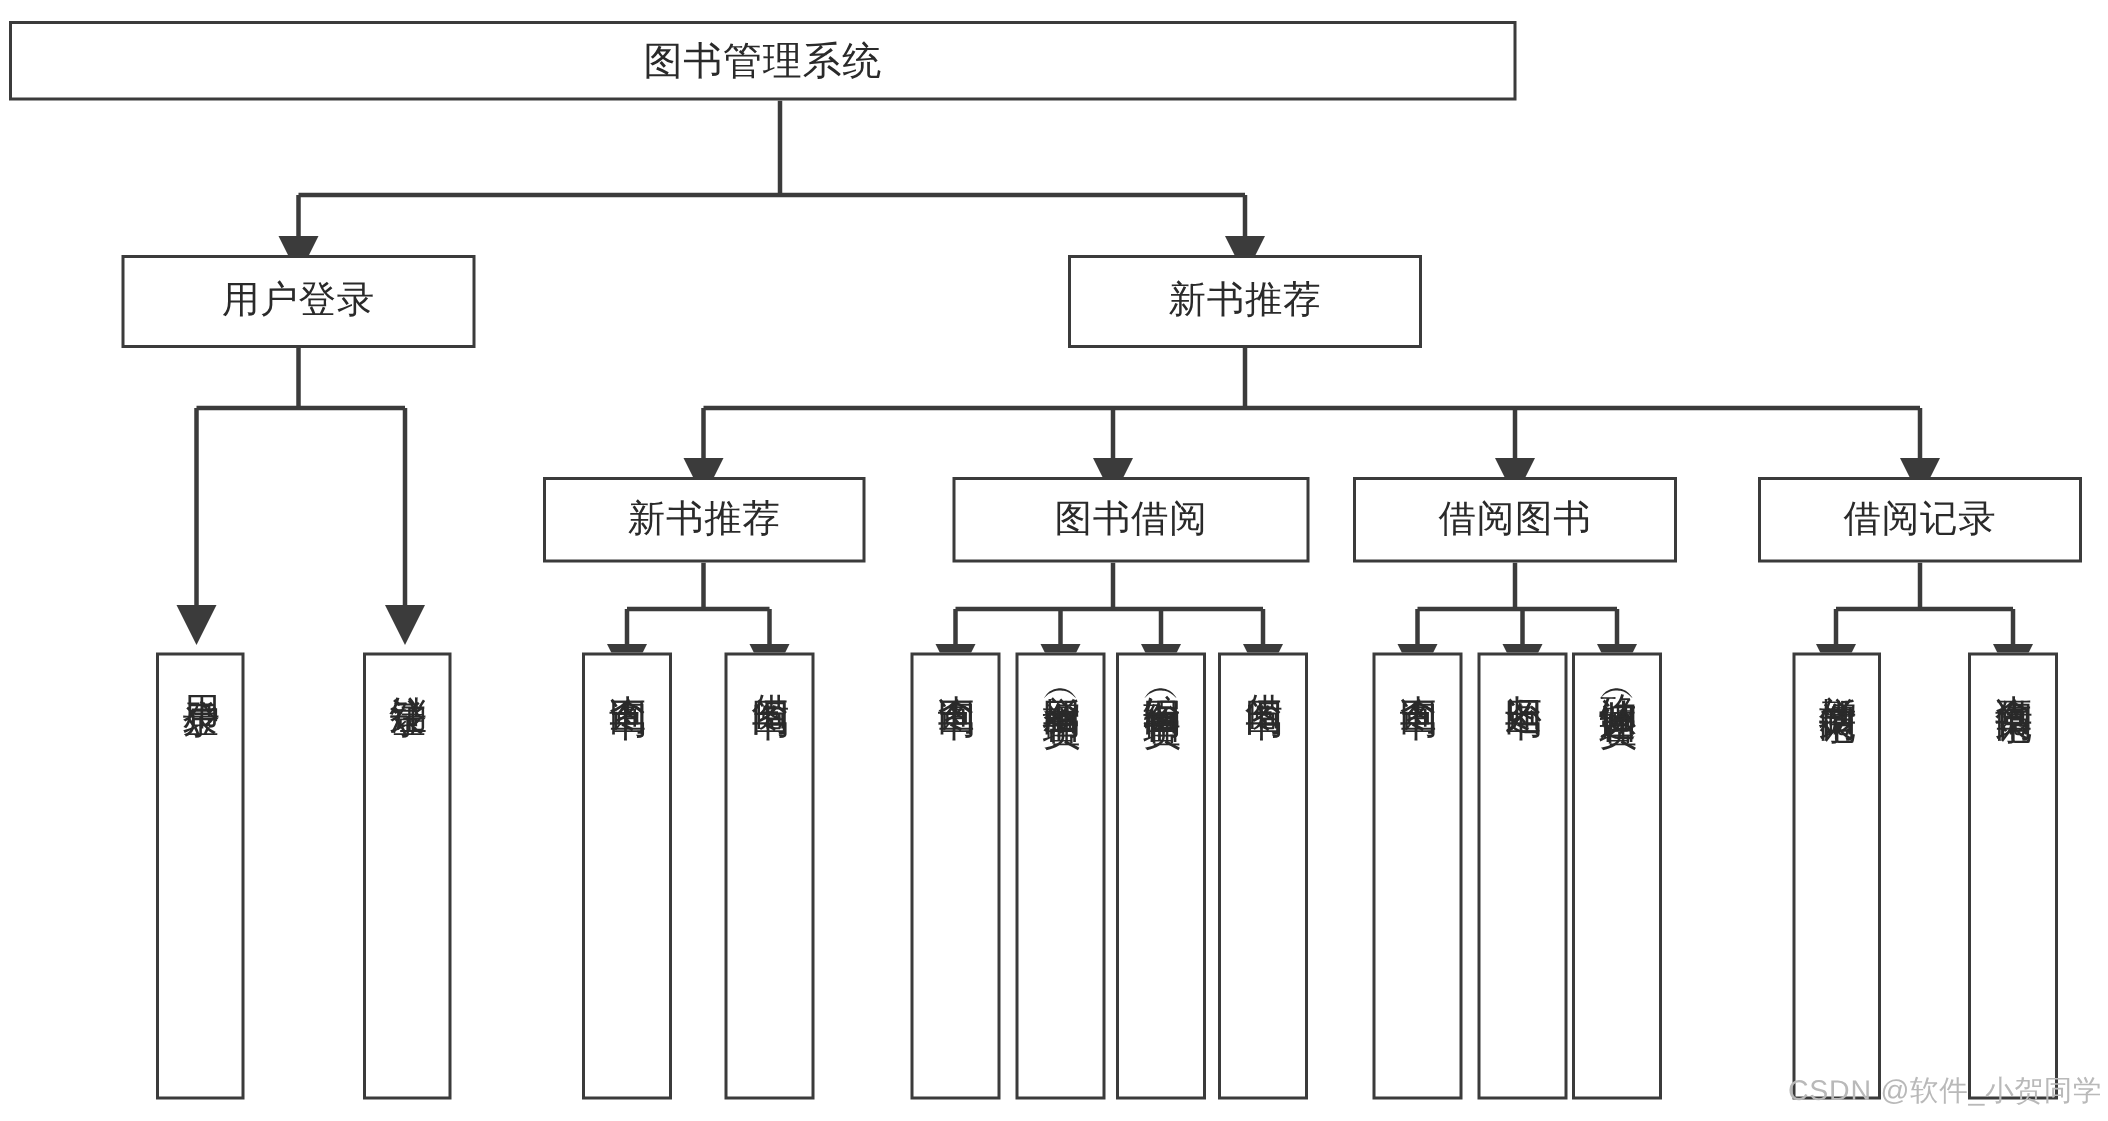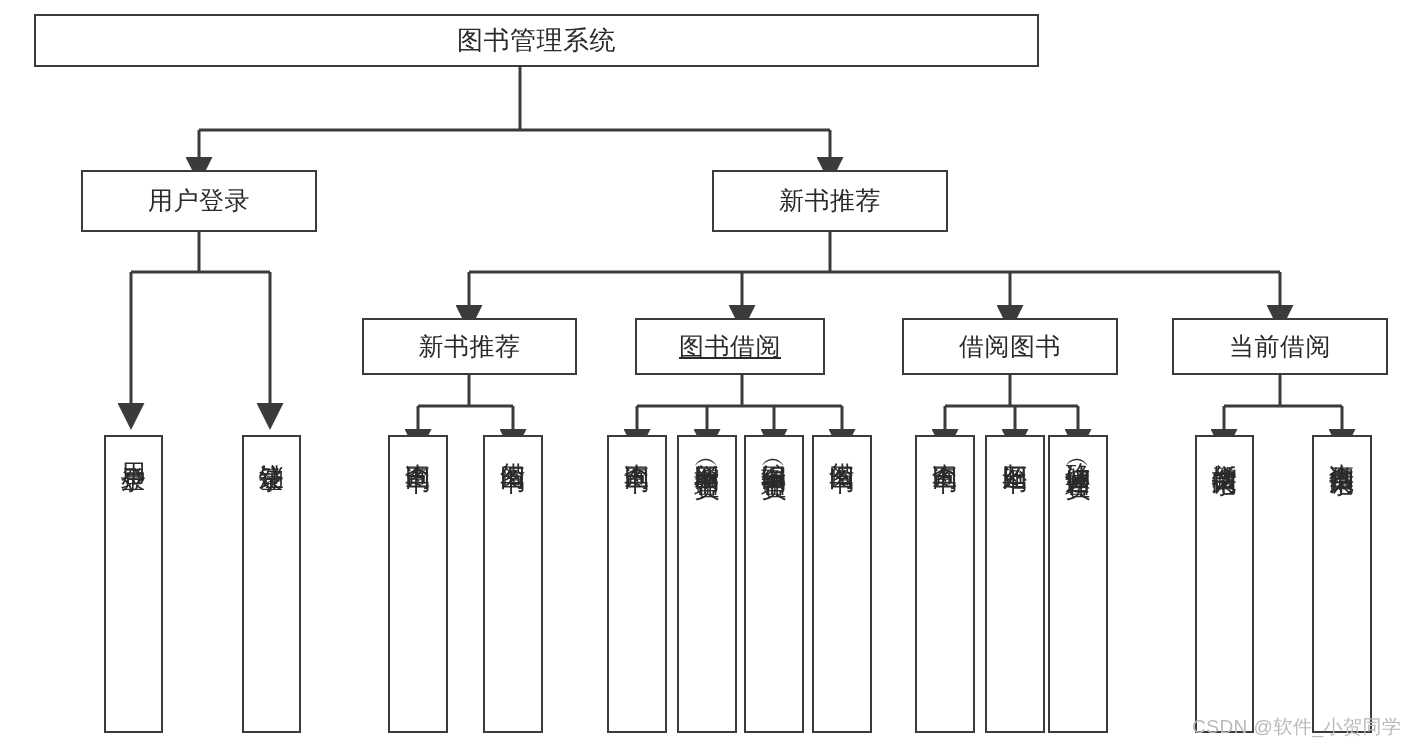--- a/index.html
+++ b/index.html
@@ -119,42 +119,42 @@
       <path d="M1015,406 L1015,432" marker-end="url(#arrow)"></path>
       <path d="M1078,406 L1078,432" marker-end="url(#arrow)"></path>
 
       <path d="M1280,375 L1280,406"></path>
       <path d="M1224,406 L1342,406"></path>
       <path d="M1224,406 L1224,432" marker-end="url(#arrow)"></path>
       <path d="M1342,406 L1342,432" marker-end="url(#arrow)"></path>
     </g>
   </svg>
 
-  <div class="node root horiz" style="left:34px; top:14px; width:1005px; height:53px;">
+  <div class="node root horiz" style="left:6px; top:14px; width:1005px; height:53px;">
     <span class="label">图书管理系统</span>
   </div>
 
   <div class="node horiz" style="left:81px; top:170px; width:236px; height:62px;">
     <span class="label">用户登录</span>
   </div>
   <div class="node horiz" style="left:712px; top:170px; width:236px; height:62px;">
     <span class="label">新书推荐</span>
   </div>
 
   <div class="node horiz" style="left:362px; top:318px; width:215px; height:57px;">
     <span class="label">新书推荐</span>
   </div>
-  <div class="node horiz" style="left:635px; top:318px; width:190px; height:57px;text-decoration:underline;">
+  <div class="node horiz" style="left:635px; top:318px; width:238px; height:57px;">
     <span class="label">图书借阅</span>
   </div>
   <div class="node horiz" style="left:902px; top:318px; width:216px; height:57px;">
     <span class="label">借阅图书</span>
   </div>
   <div class="node horiz" style="left:1172px; top:318px; width:216px; height:57px;">
-    <span class="label">当前借阅</span>
+    <span class="label">借阅记录</span>
   </div>
 
   <div class="node vert" style="left:104px; top:435px; width:59px; height:298px;">
     <span class="label">用户登录</span>
   </div>
   <div class="node vert" style="left:242px; top:435px; width:59px; height:298px;">
     <span class="label">注销登录</span>
   </div>
 
   <div class="node vert" style="left:388px; top:435px; width:60px; height:298px;">

